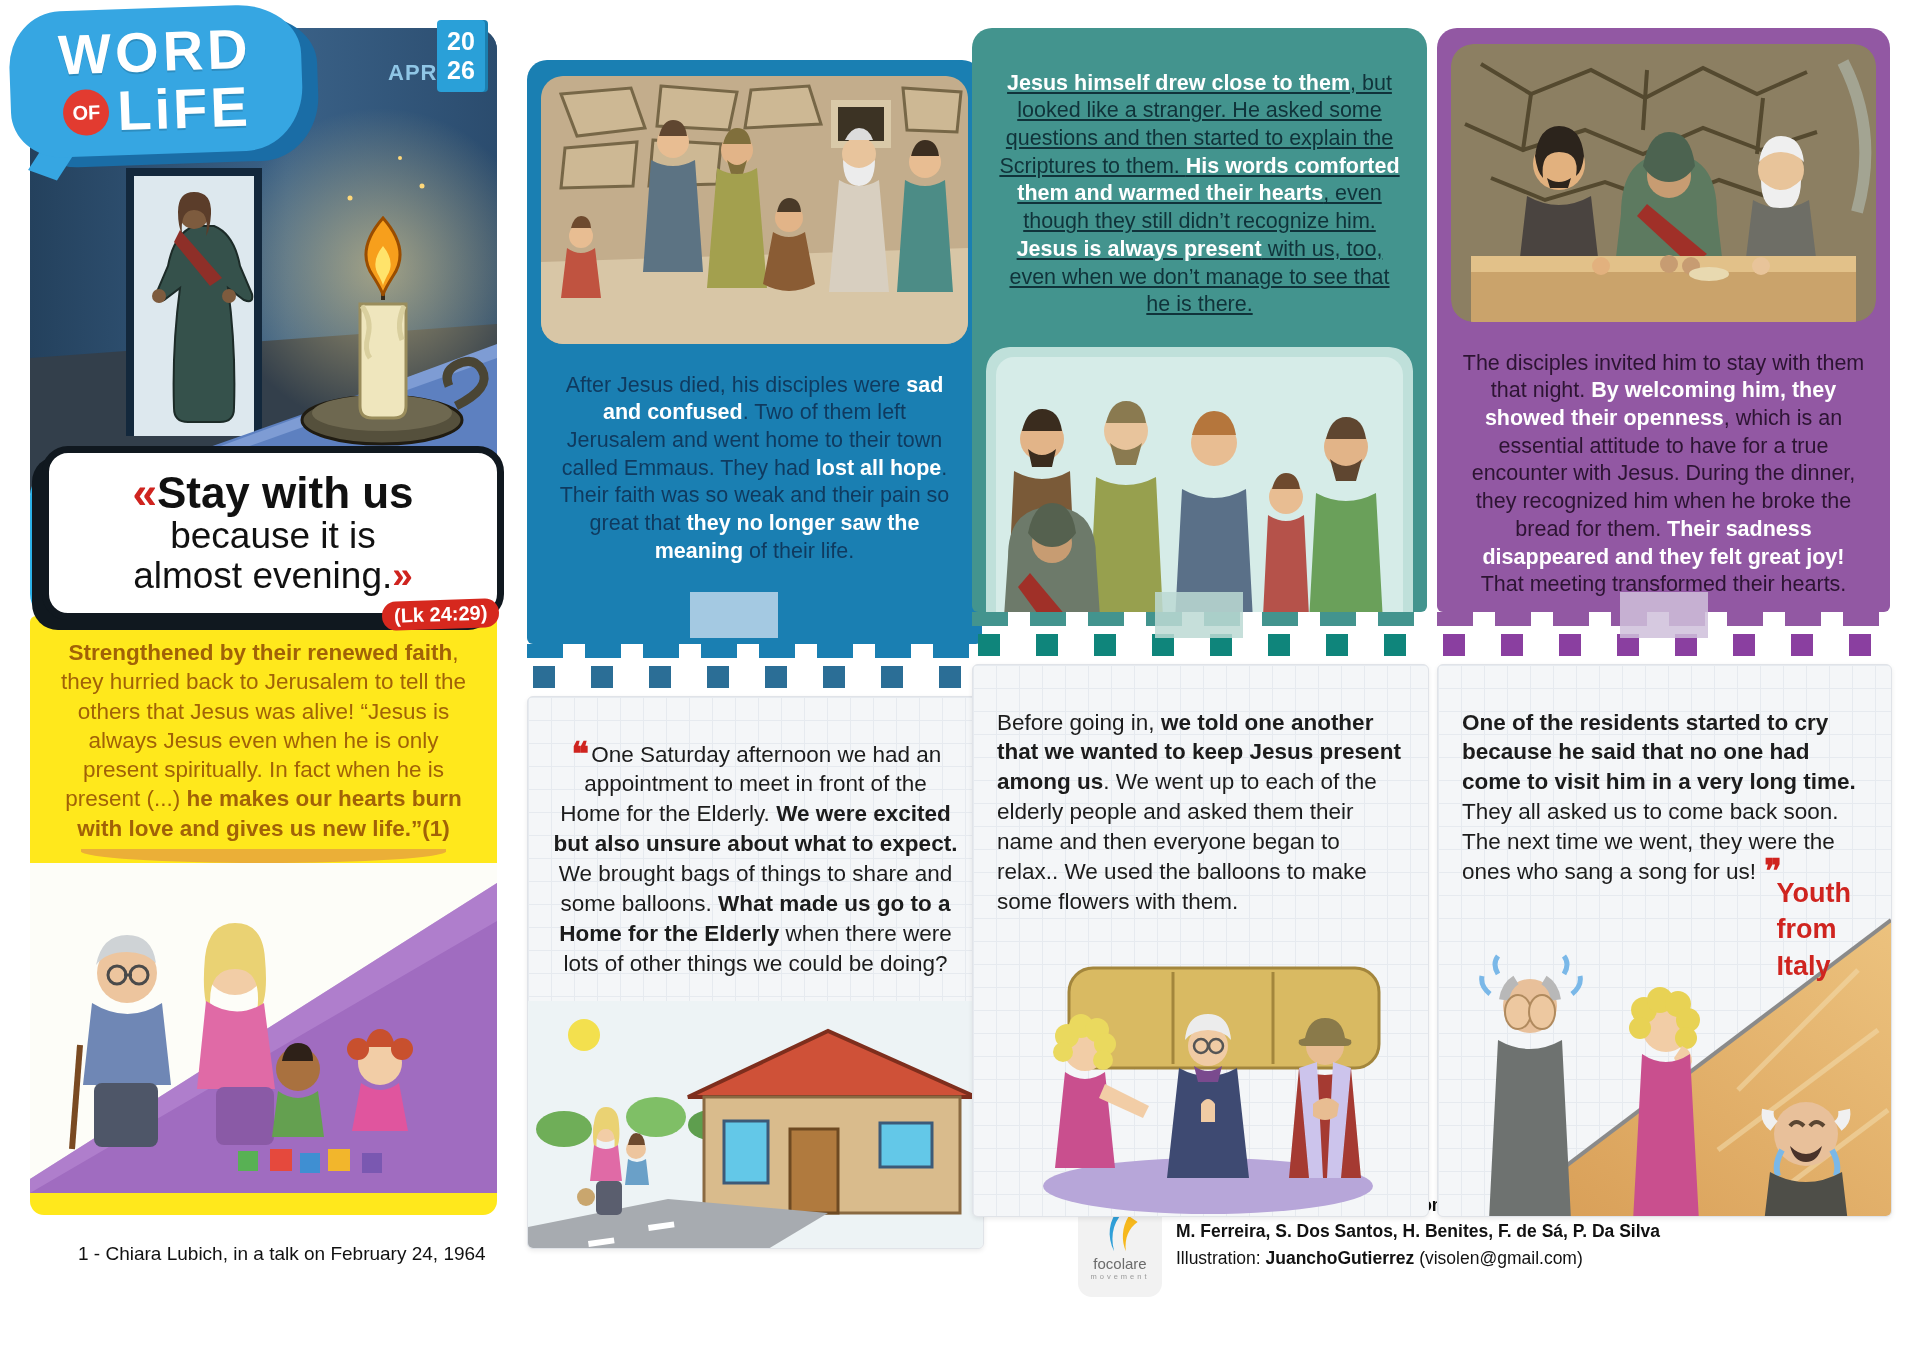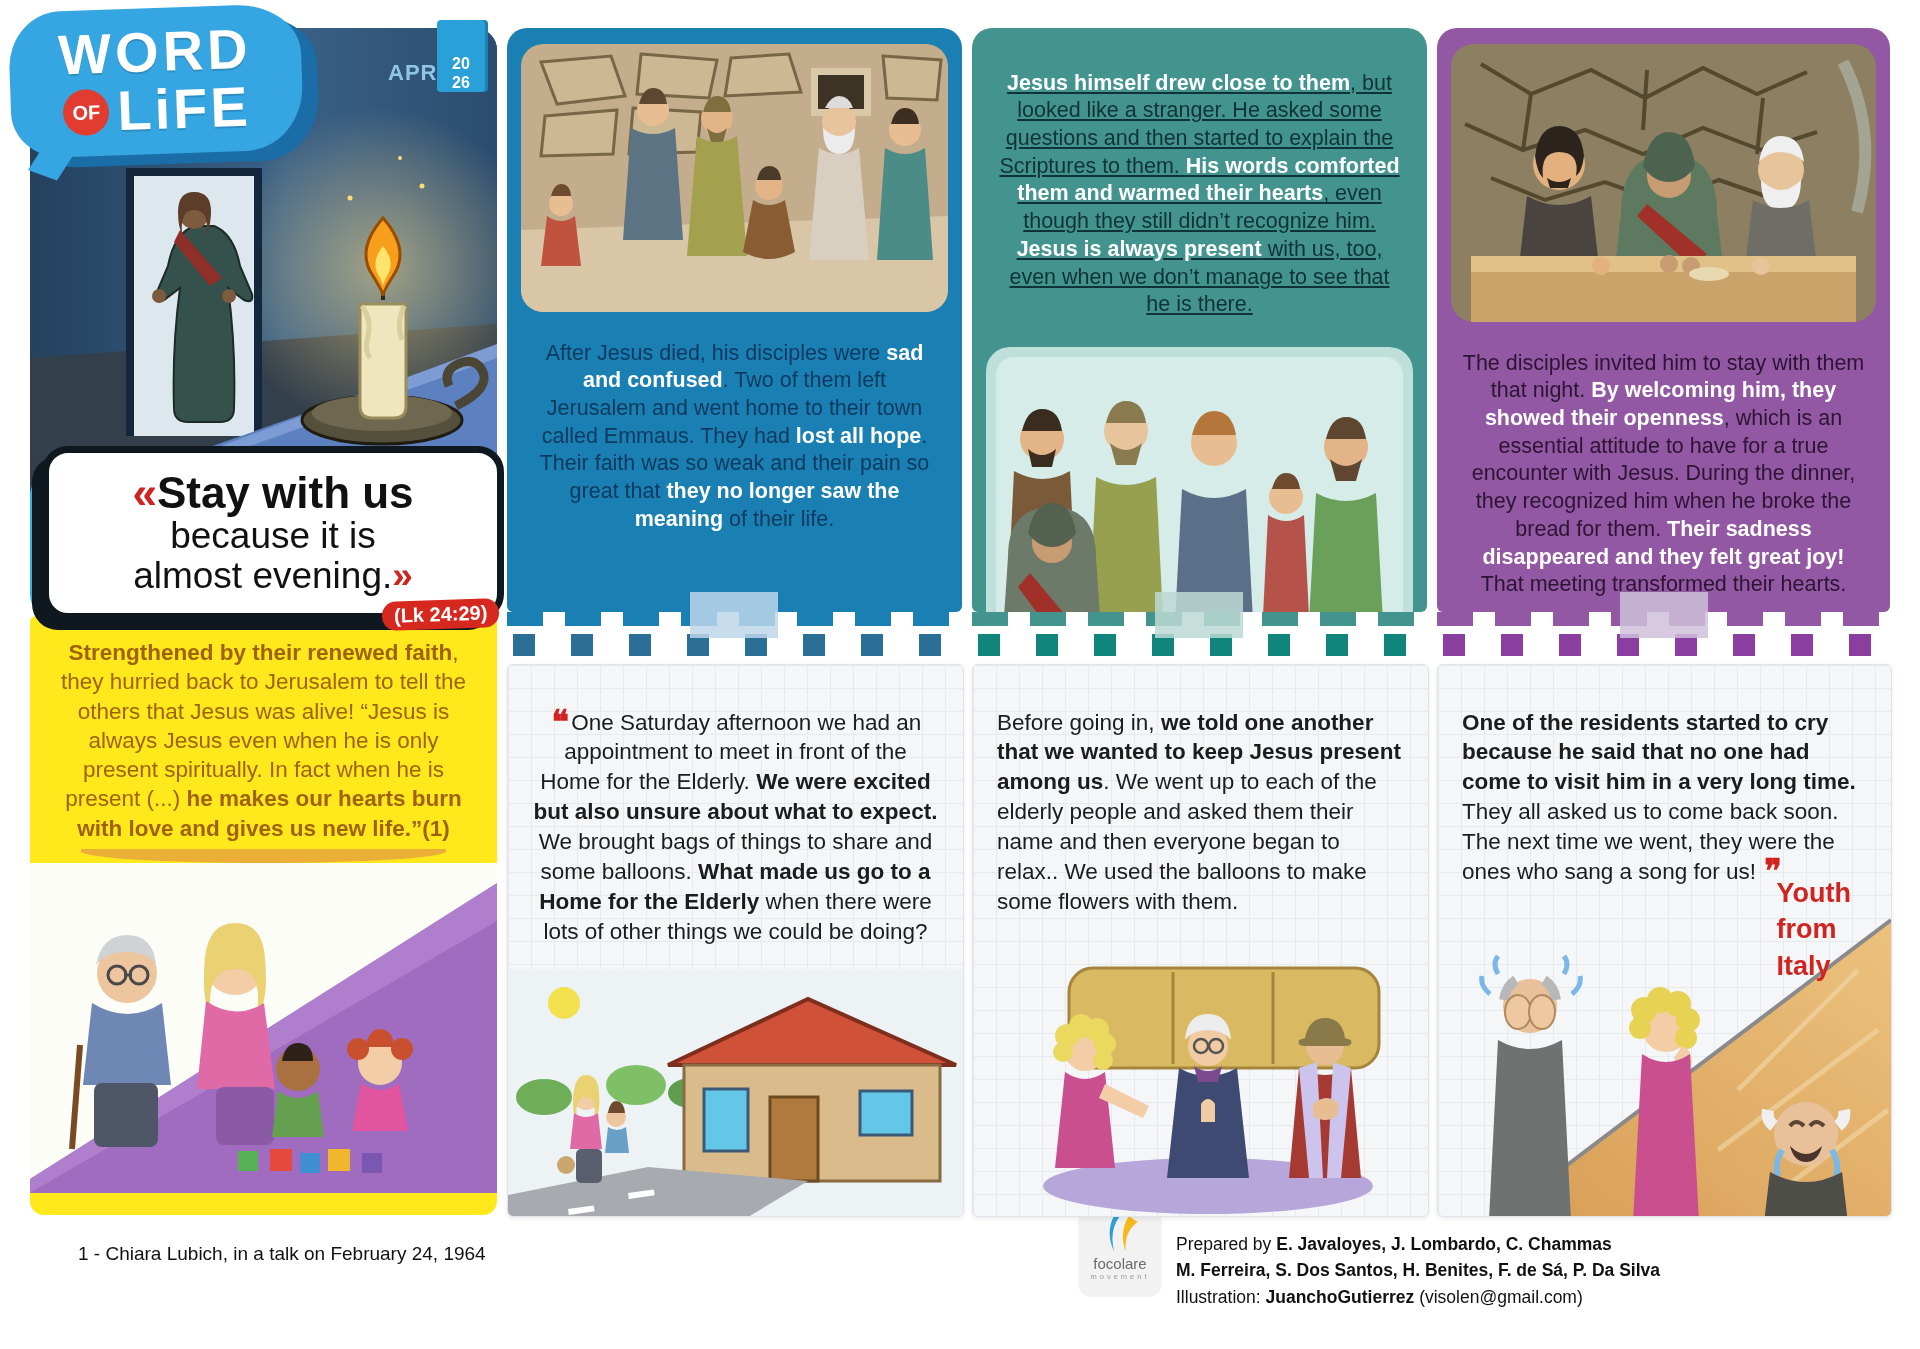--- a/index.html
+++ b/index.html
@@ -9,31 +9,31 @@
   
   .abs{position:absolute;}
   .panel-par{font-size:21.5px;line-height:1.29;text-align:center;font-weight:500;}
   .hl{color:#ffffff;font-weight:bold;}
   .bd{font-weight:bold;}
   .rq{color:#cf241f;font-weight:bold;font-size:1.45em;line-height:0;vertical-align:-0.1em;padding:0 2px;}
   .story-par{font-size:22.5px;line-height:1.33;color:#1c1c1c;}
 
   
   .c1{left:30px;width:467px;}
-  .c2{left:507px;width:455px;}
+  .c2{left:527px;width:455px;margin-top:32px;}
   .c3{left:972px;width:455px;}
   .c4{left:1437px;width:453px;}
 
   
   .dark-panel{top:28px;height:482px;border-radius:22px;overflow:hidden;
               background:linear-gradient(105deg,#24415d,#3a6187 55%,#2b4c6e);z-index:1;}
   .month-label{top:32px;left:358px;color:#8fc6e6;font-weight:bold;font-size:22px;letter-spacing:1px;z-index:4;}
   .year-ribbon{top:20px;left:437px;width:48px;height:72px;background:#2aa0d8;border-radius:4px;
-               box-shadow:3px 0 0 #1b7fb0;z-index:4;color:#ffffff;font-weight:bold;font-size:16px;
-               display:flex;flex-direction:column;align-items:center;justify-content:flex-end;line-height:1.15;}
+               box-shadow:3px 0 0 #1b7fb0;z-index:4;color:#ffffff;font-weight:bold;font-size:25px;
+               display:flex;flex-direction:column;align-items:center;justify-content:center;line-height:1.15;}
   .logo{top:8px;left:10px;width:306px;height:160px;z-index:5;}
   .logo-shadow{position:absolute;left:16px;top:10px;width:292px;height:146px;background:#1a6da6;
                border-radius:52px 64px 58px 50px/56px 50px 64px 46px;transform:rotate(-2deg);}
   .logo-blob{position:absolute;left:0;top:0;width:292px;height:146px;background:#36a6e2;
              border-radius:52px 64px 58px 50px/56px 50px 64px 46px;transform:rotate(-2deg);
              display:flex;flex-direction:column;align-items:center;justify-content:center;}
   .logo-tail{position:absolute;left:26px;top:134px;width:34px;height:34px;background:#36a6e2;
              transform:skew(-18deg) rotate(18deg);}
   .logo-word{color:#fff;font-weight:800;font-size:56px;letter-spacing:4px;line-height:1;
              text-shadow:0 2px 0 rgba(0,0,0,.15);}
@@ -85,21 +85,21 @@
   .story-illo{flex:1;display:flex;align-items:flex-end;}
   .attribution{position:absolute;right:40px;top:210px;color:#cf241f;font-weight:bold;font-size:27px;
                line-height:1.35;white-space:pre-line;z-index:3;}
 
   
   .footnote{left:78px;top:1243px;font-size:19px;color:#111;}
   .focolare-card{left:1078px;top:1195px;width:84px;height:96px;background:#f2f2f2;border-radius:14px;
                  display:flex;flex-direction:column;align-items:center;justify-content:center;padding-bottom:6px;}
   .focolare-name{color:#6b6b6b;font-size:15px;line-height:1;}
   .focolare-sub{color:#9a9a9a;font-size:7.5px;letter-spacing:3px;line-height:1.6;}
-  .credits{left:1176px;top:1231px;width:560px;font-size:17.5px;color:#111;line-height:1.5;}
+  .credits{left:1176px;top:1192px;width:560px;font-size:17.5px;color:#111;line-height:1.5;}
   .credits .b{font-weight:bold;}
   .website{color:#3a7dc9;font-size:22px;margin-top:3px;}
   .website .b{font-weight:bold;}
 </style>
 </head>
 <body>
 
 <div class="page">
 
   <div class="abs c1 dark-panel">

